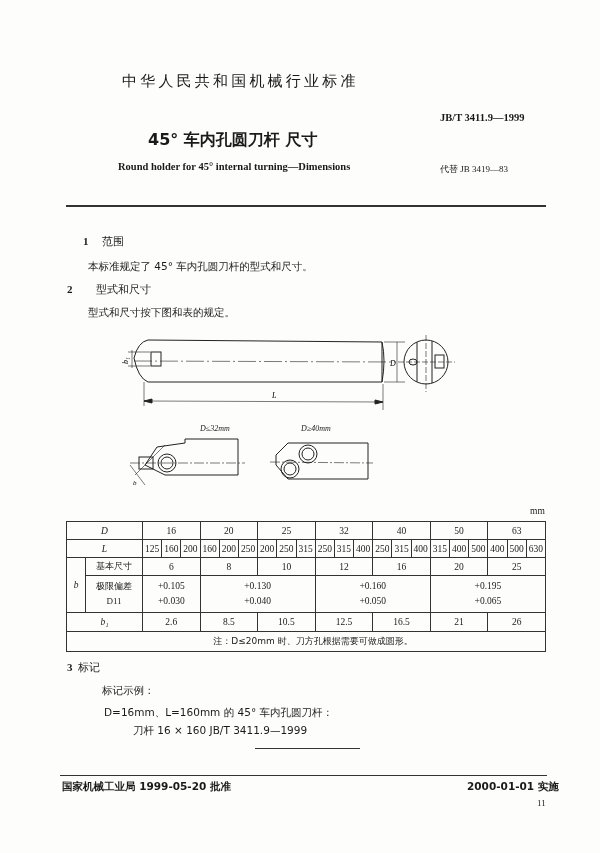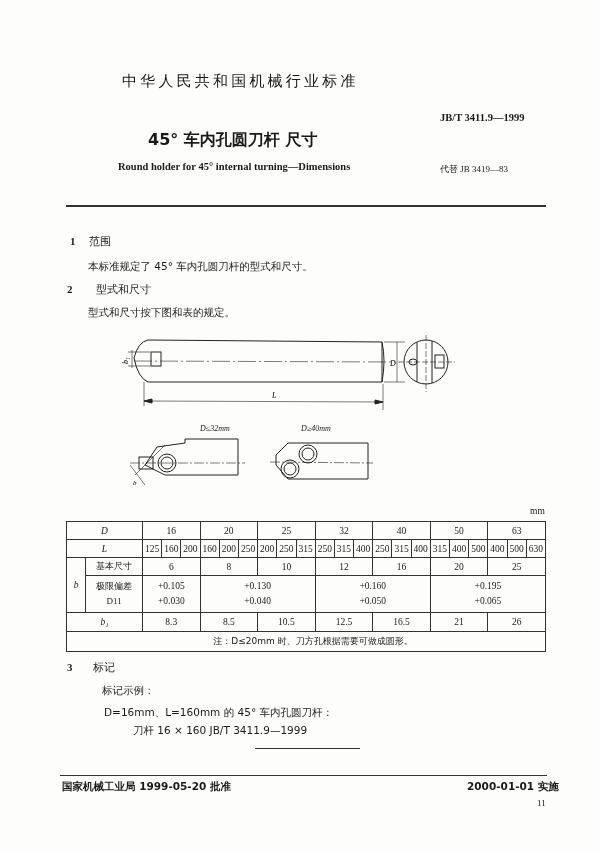--- a/index.html
+++ b/index.html
@@ -29,21 +29,21 @@
 </head>
 <body>
 
 <div class="abs hdr-org sans">中华人民共和国机械行业标准</div>
 <div class="abs hdr-code serif">JB/T 3411.9—1999</div>
 <div class="abs hdr-title sans">45° 车内孔圆刀杆   尺寸</div>
 <div class="abs hdr-replace serif">代替 JB 3419—83</div>
 <div class="abs hdr-en serif">Round holder for 45°  internal turning—Dimensions</div>
 <div class="rule" style="left:66px;top:205px;width:480px;height:1.5px;"></div>
 
-<div class="abs sec" style="left:70px;top:234px;">
+<div class="abs sec" style="left:83px;top:234px;">
   <span class="serif" style="font-weight:bold">1</span>
   <span class="sans" style="margin-left:10px">范围</span>
 </div>
 <div class="abs body-txt sans" style="left:88px;top:260px;">本标准规定了 45°  车内孔圆刀杆的型式和尺寸。</div>
 
 <div class="abs sec" style="left:67px;top:282px;">
   <span class="serif" style="font-weight:bold">2</span>
   <span class="sans" style="margin-left:20px">型式和尺寸</span>
 </div>
 <div class="abs body-txt sans" style="left:88px;top:306px;">型式和尺寸按下图和表的规定。</div>
@@ -200,37 +200,37 @@
       <div>+0.160</div>
           <div>+0.050</div>
     </td>
     <td colspan="6" style="line-height:15px">
       <div>+0.195</div>
           <div>+0.065</div>
     </td>
   </tr>
   <tr style="height:19px">
     <td colspan="2" style="font-style:italic">b₁</td>
-    <td colspan="3">8.3</td>
+    <td colspan="3">2.6</td>
     <td colspan="3">8.5</td>
     <td colspan="3">10.5</td>
     <td colspan="3">12.5</td>
     <td colspan="3">16.5</td>
     <td colspan="3">21</td>
     <td colspan="3">26</td>
   </tr>
   <tr style="height:20px">
     <td colspan="23" class="cj note">注：D≤20mm 时、刀方孔根据需要可做成圆形。</td>
   </tr>
 </tbody>
   </table>
 
 <div class="abs sec" style="left:67px;top:660px;">
   <span class="serif" style="font-weight:bold">3</span>
-  <span class="sans" style="margin-left:17px">标记</span>
+  <span class="sans" style="margin-left:2px">标记</span>
 </div>
 <div class="abs body-txt sans" style="left:90px;top:684px;margin-left:12px;">标记示例：</div>
 <div class="abs body-txt sans" style="left:104px;top:706px;">D=16mm、L=160mm 的 45°  车内孔圆刀杆：</div>
 <div class="abs body-txt sans" style="left:133px;top:724px;">刀杆   16 × 160   JB/T  3411.9—1999</div>
 <div class="rule" style="left:255px;top:748px;width:105px;height:1px;"></div>
 
 <div class="rule" style="left:60px;top:775px;width:487px;height:1px;"></div>
 <div class="abs foot-l sans">国家机械工业局  1999-05-20  批准</div>
 <div class="abs foot-r sans">2000-01-01  实施</div>
 <div class="abs pageno serif">11</div>

